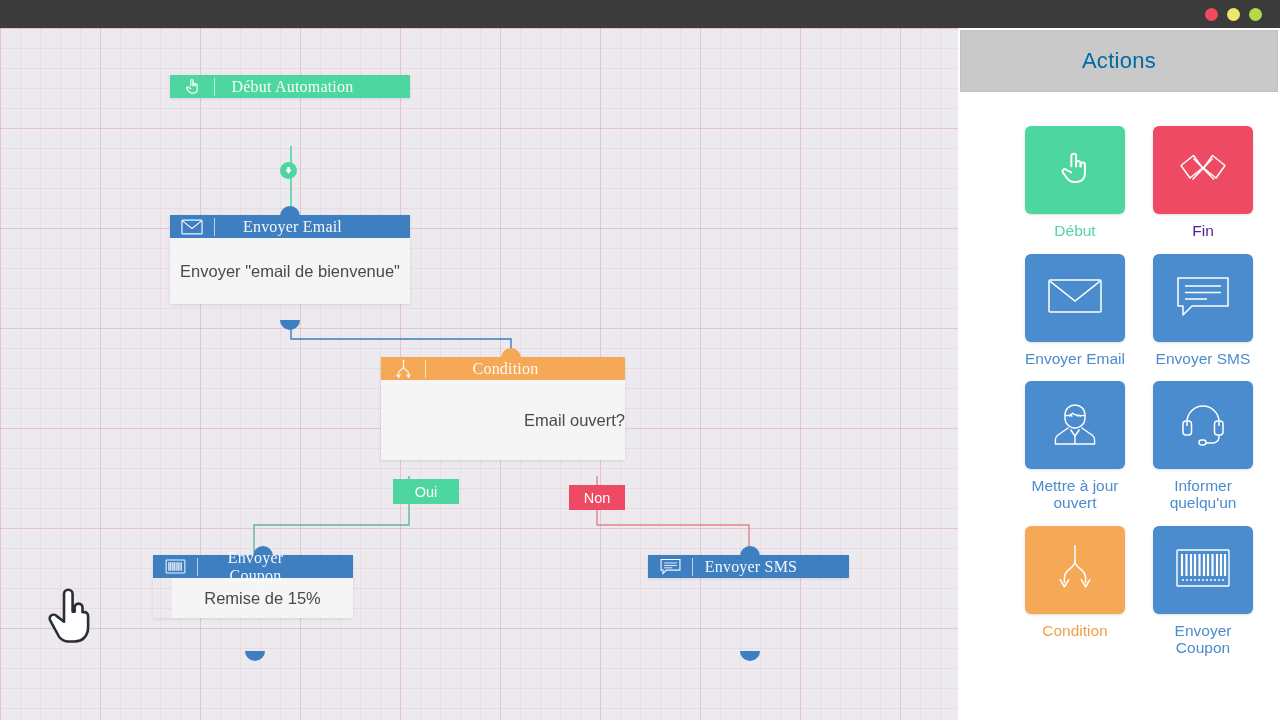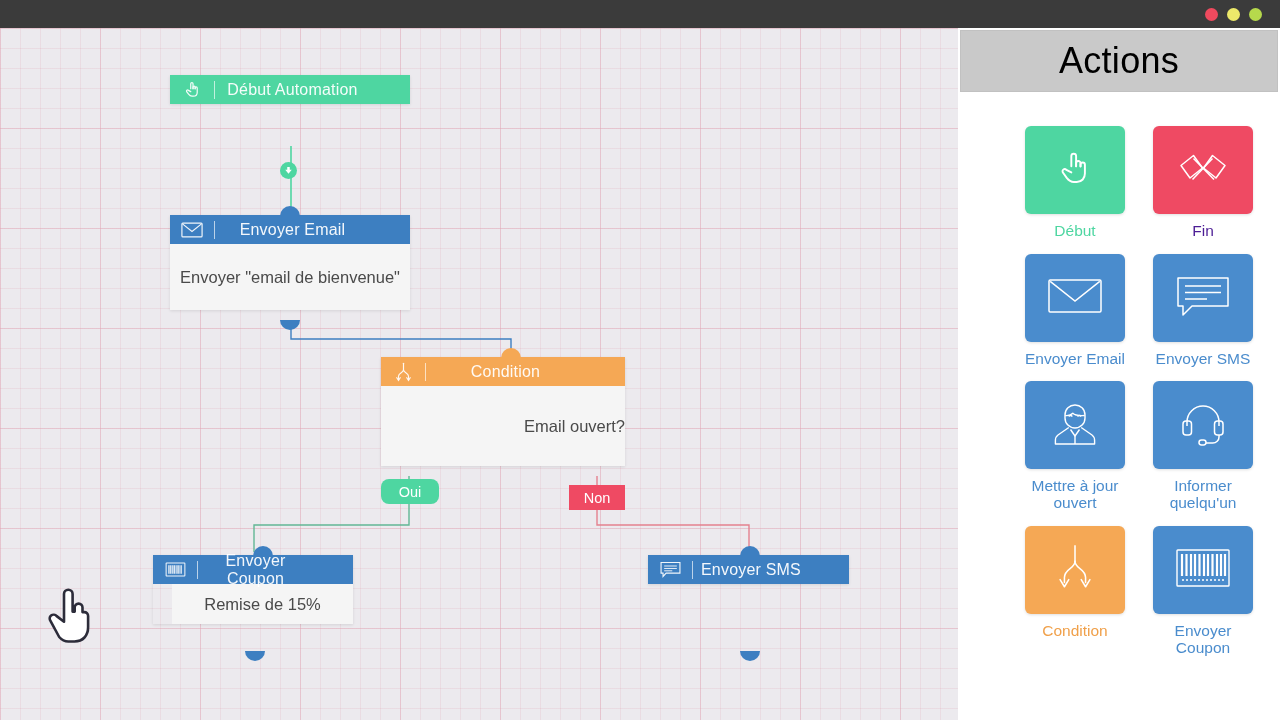--- a/index.html
+++ b/index.html
@@ -33,23 +33,24 @@
     background-size:100px 100px,100px 100px,20px 20px,20px 20px;
     background-position:0 0,0 0,0 0,0 0;
     overflow:hidden;
   }
   .canvas-inner{position:absolute;left:0;top:0;width:958px;height:692px;}
   .edges{position:absolute;left:0;top:0;width:958px;height:692px;pointer-events:none;}
 
   
   .node{position:absolute;box-shadow:0 1px 3px rgba(0,0,0,.10);}
   .node .hdr{
-    height:29px;display:flex;align-items:center;
+    height:23px;display:flex;align-items:center;
     color:#fff;font-size:16px;
     position:relative;
+    font-family:Liberation Serif, serif;
   }
   .node .hdr .ic{
     width:44px;display:flex;align-items:center;justify-content:center;
     opacity:.92;
   }
   .node .hdr .sep{
     width:1px;height:18px;background:rgba(255,255,255,.65);margin-right:2px;
   }
   .node .hdr .ttl{
     flex:1;text-align:center;padding-right:42px;
@@ -88,21 +89,21 @@
   
   .sidebar{
     position:absolute;left:958px;top:28px;width:322px;height:692px;
     background:#ffffff;
   }
   .side-head{
     position:absolute;left:2px;top:2px;width:318px;height:62px;
     background:#c9c9c9;display:flex;align-items:center;justify-content:center;
     box-shadow:inset 0 0 0 1px rgba(0,0,0,.04);
   }
-  .side-head .t{font-size:36px;color:#000000;font-weight:400;letter-spacing:.3px;}
+  .side-head .t{font-size:22px;color:#0369a1;font-weight:400;letter-spacing:.3px;}
   .palette{
     position:absolute;left:0;top:64px;width:362px;height:628px;
     padding:34px 0 0 0;box-sizing:border-box;
   }
   .prow{display:flex;justify-content:center;gap:28px;margin-bottom:14px;}
   .pitem{width:100px;display:flex;flex-direction:column;align-items:center;}
   .ptile{
     width:100px;height:88px;border-radius:6px;
     display:flex;align-items:center;justify-content:center;
     box-shadow:0 1px 3px rgba(0,0,0,.13);
@@ -195,21 +196,21 @@
               <path d="M2.6 17.3 4.5 20.2 6.4 17.3"></path>
               <path d="M13.6 17.3 15.5 20.2 17.4 17.3"></path>
             </svg>
           </span>
           <span class="sep"></span>
           <span class="ttl">Condition</span>
         </div>
         <div class="body" style="height:80px;justify-content:flex-end;">
           <span>Email ouvert?</span>
         </div>
-        <div class="chip yes" style="left:0px;top:122px;width:58px;border-radius:8px;">
+        <div class="chip yes" style="left:12px;top:122px;width:66px;">
           <span>Oui</span>
         </div>
         <div class="chip no" style="left:188px;top:128px;width:56px;">
           <span>Non</span>
         </div>
       </div>
 
       <div class="node" style="left:153px;top:527px;width:200px;">
         <div class="anchor top blue" style="left:100px;top:-9px;"></div>
         <div class="hdr blue">

